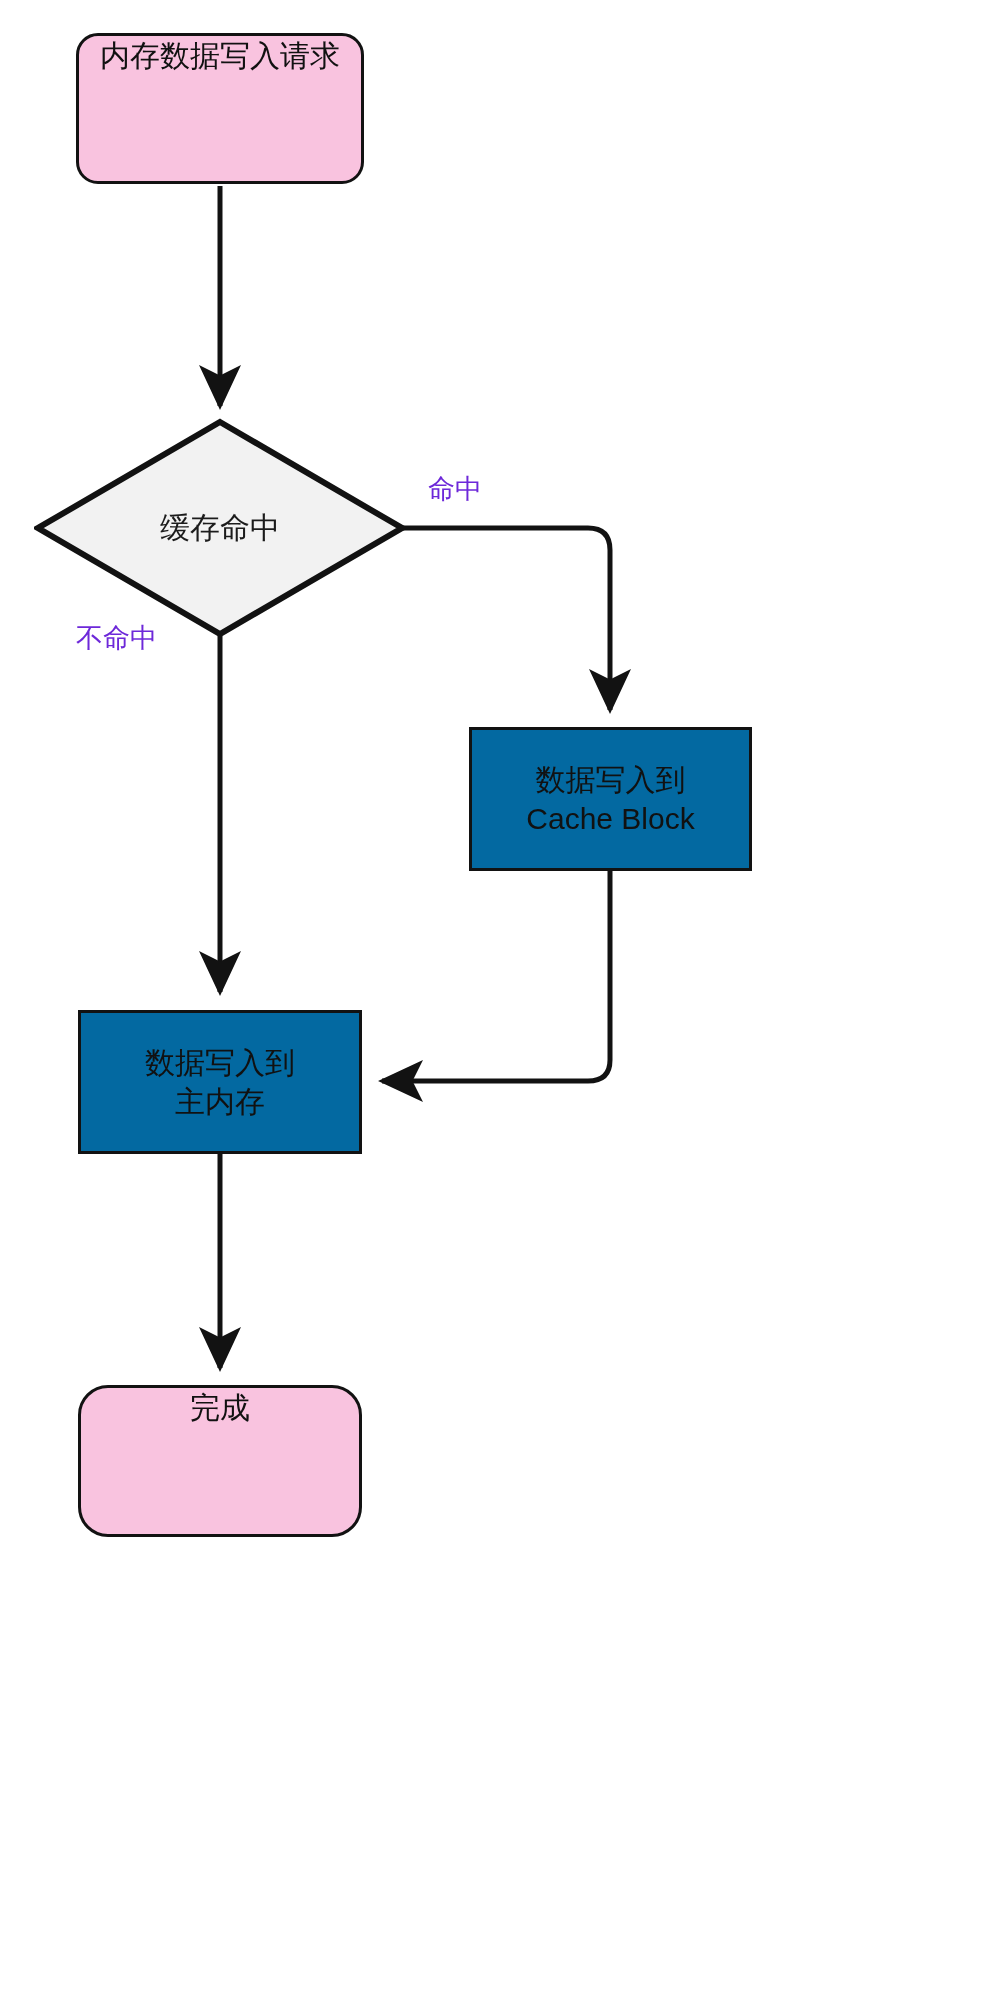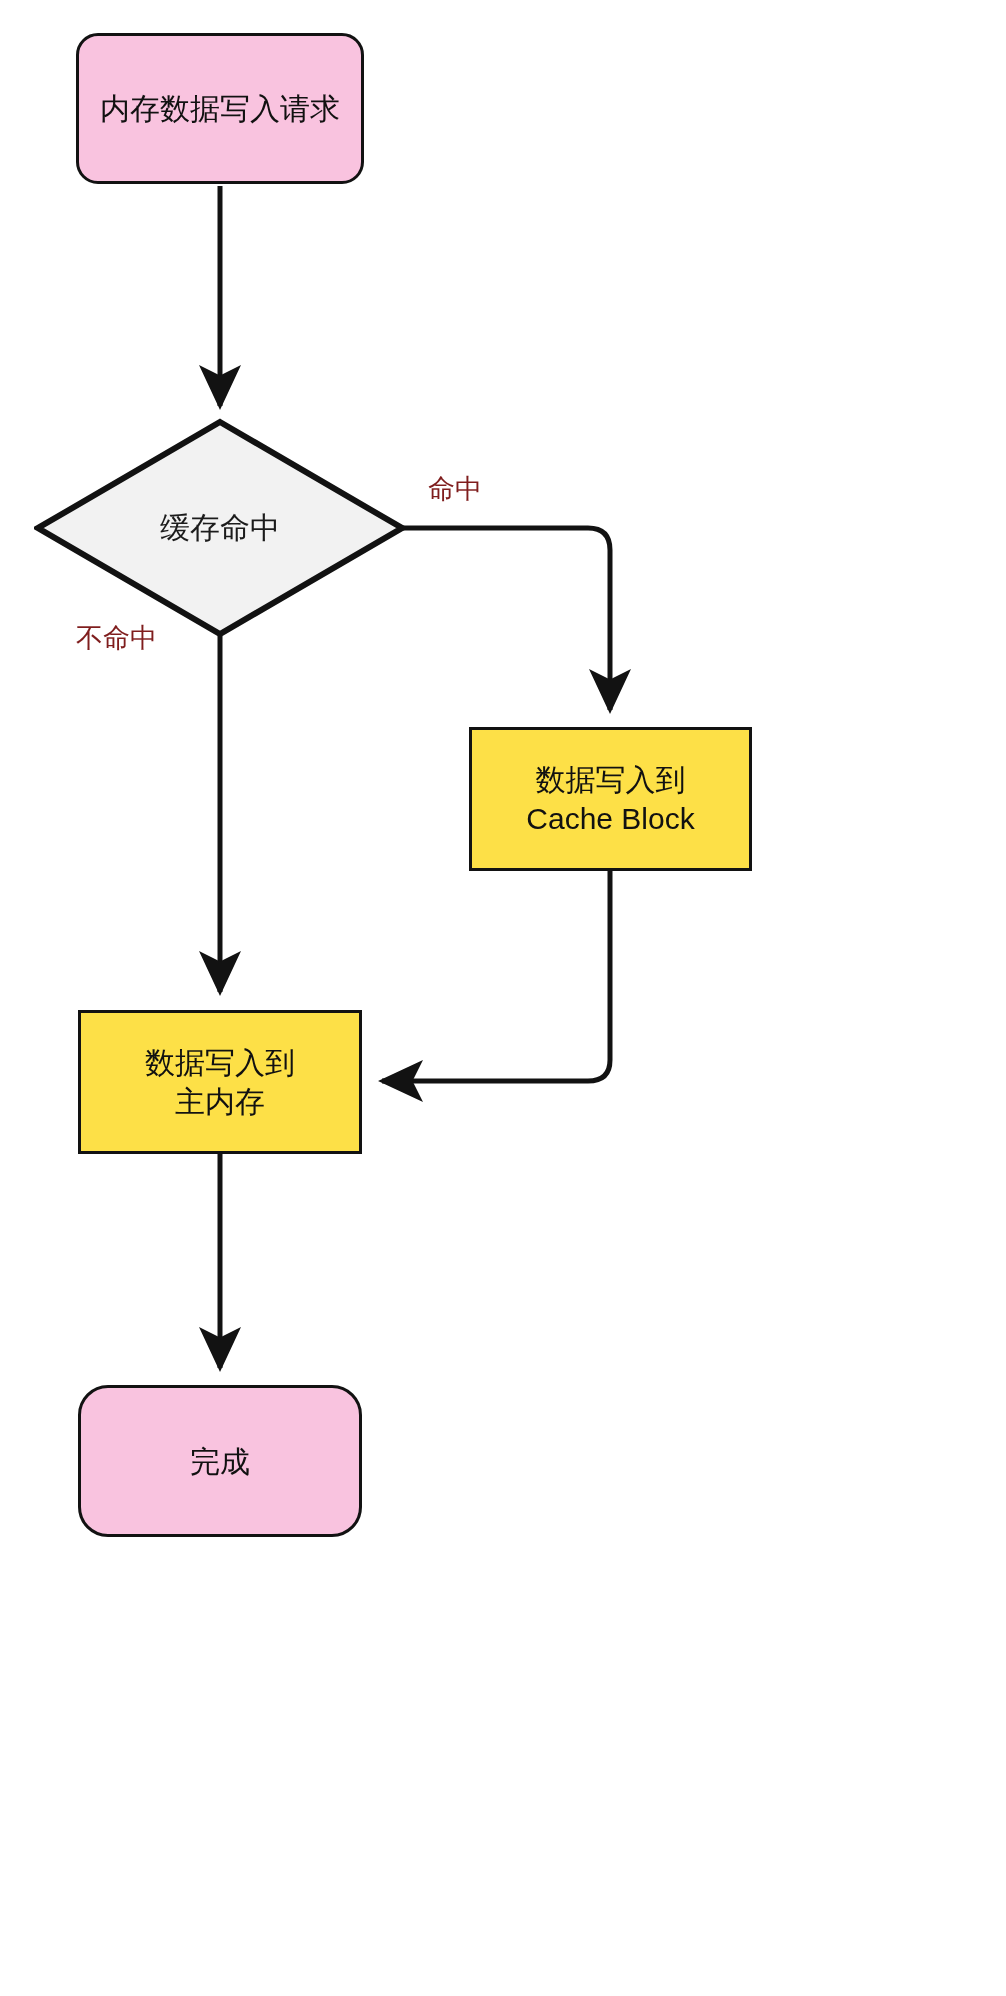--- a/index.html
+++ b/index.html
@@ -1,31 +1,31 @@
 <!DOCTYPE html>
 <html><head>
 <meta charset="utf-8">
 <style>
   html,body{margin:0;padding:0;background:#ffffff;}
   body{width:1006px;height:1996px;font-family:"Liberation Sans","DejaVu Sans",sans-serif;}
   #stage{position:relative;width:1006px;height:1996px;overflow:hidden;background:#ffffff;}
   svg#edges{position:absolute;left:0;top:0;width:1006px;height:1996px;}
 
-  .node{position:absolute;box-sizing:border-box;display:flex;align-items:center;
+  .node{position:absolute;box-sizing:border-box;display:flex;
         justify-content:center;text-align:center;color:#111111;line-height:1.3;}
 
   .terminal{background:#f9c3df;border:3px solid #121212;border-radius:22px;font-size:30px;}
-  .process{background:#fde047;border:3px solid #121212;font-size:30px;}
+  .process{background:#0369a1;border:3px solid #121212;font-size:30px;}
 
   .decision-wrap{position:absolute;text-align:right;}
   .decision-wrap svg{display:block;}
   .decision-label{position:absolute;left:0;top:0;width:100%;height:100%;
         display:flex;align-items:center;justify-content:center;font-size:30px;color:#1b1b1b;}
 
-  .edge-label{position:absolute;font-size:27px;color:#7f1d1d;white-space:nowrap;font-family:Liberation Serif, serif;}
+  .edge-label{position:absolute;font-size:27px;color:#6d28d9;white-space:nowrap;font-family:Liberation Serif, serif;}
 
   .nl{display:block;}
 </style>
 </head>
 <body>
 
 <div id="stage">
 
   <svg id="edges" viewBox="0 0 1006 1996" xmlns="http://www.w3.org/2000/svg">
     <defs>

